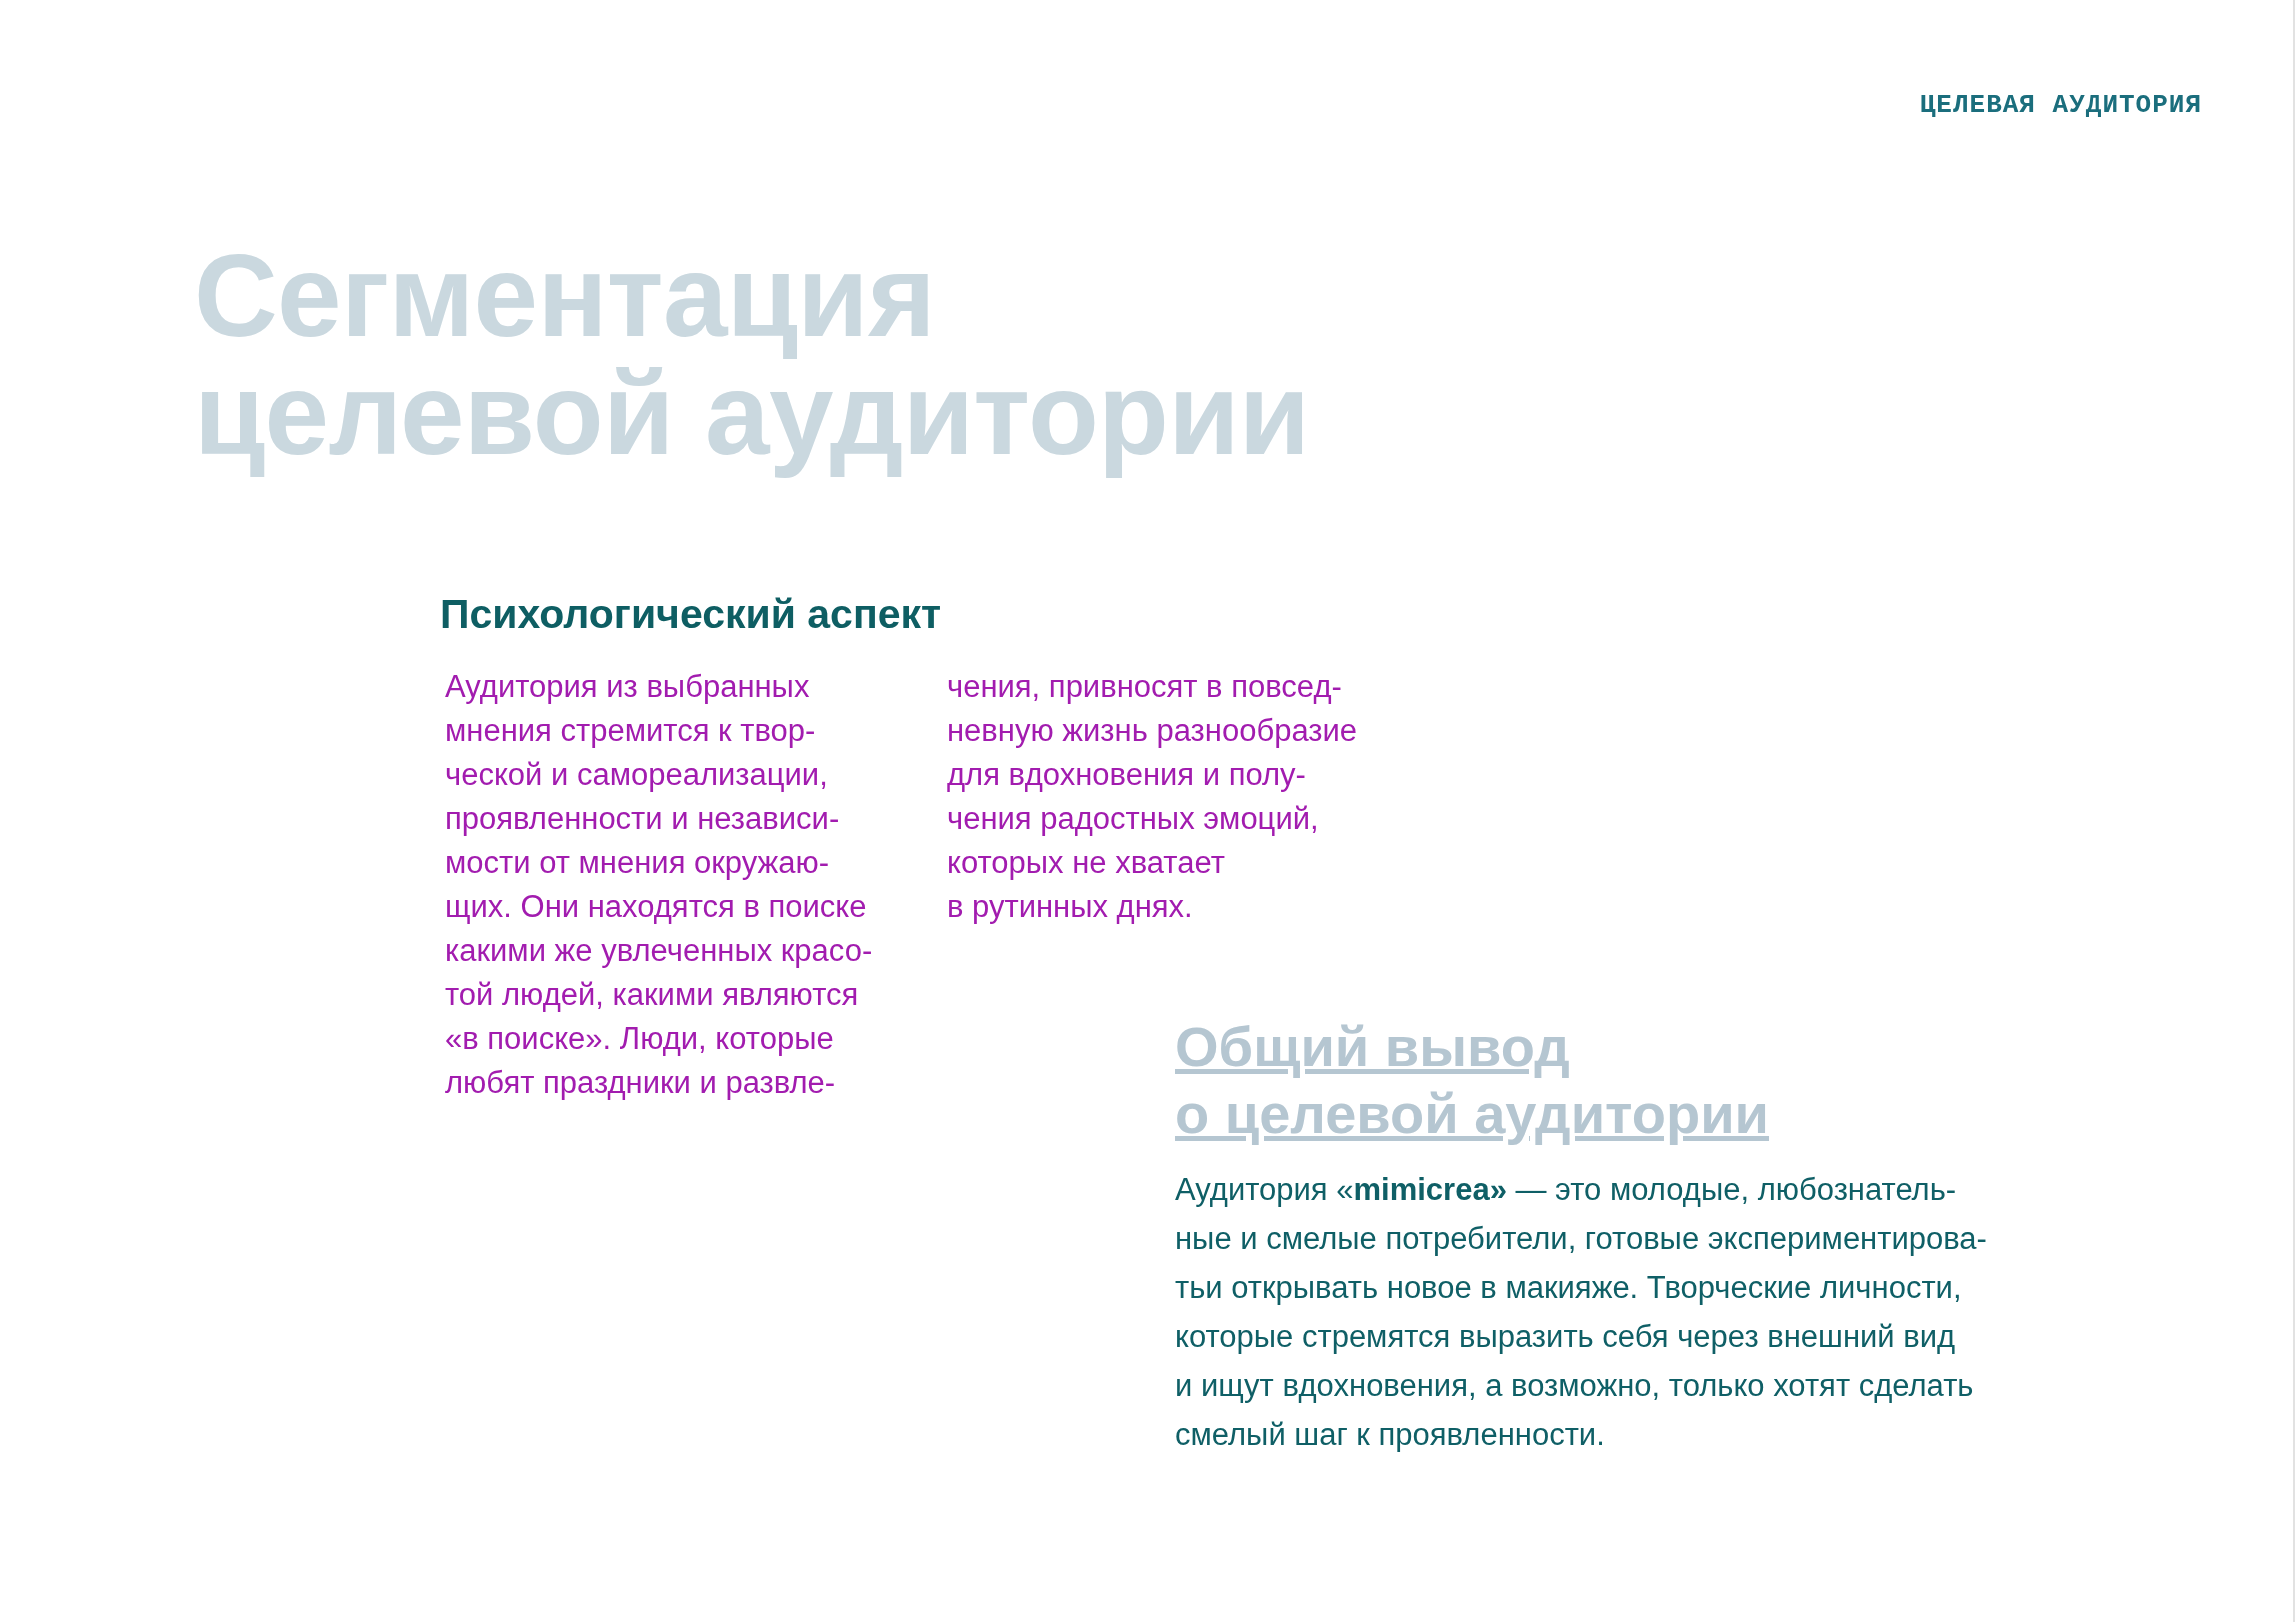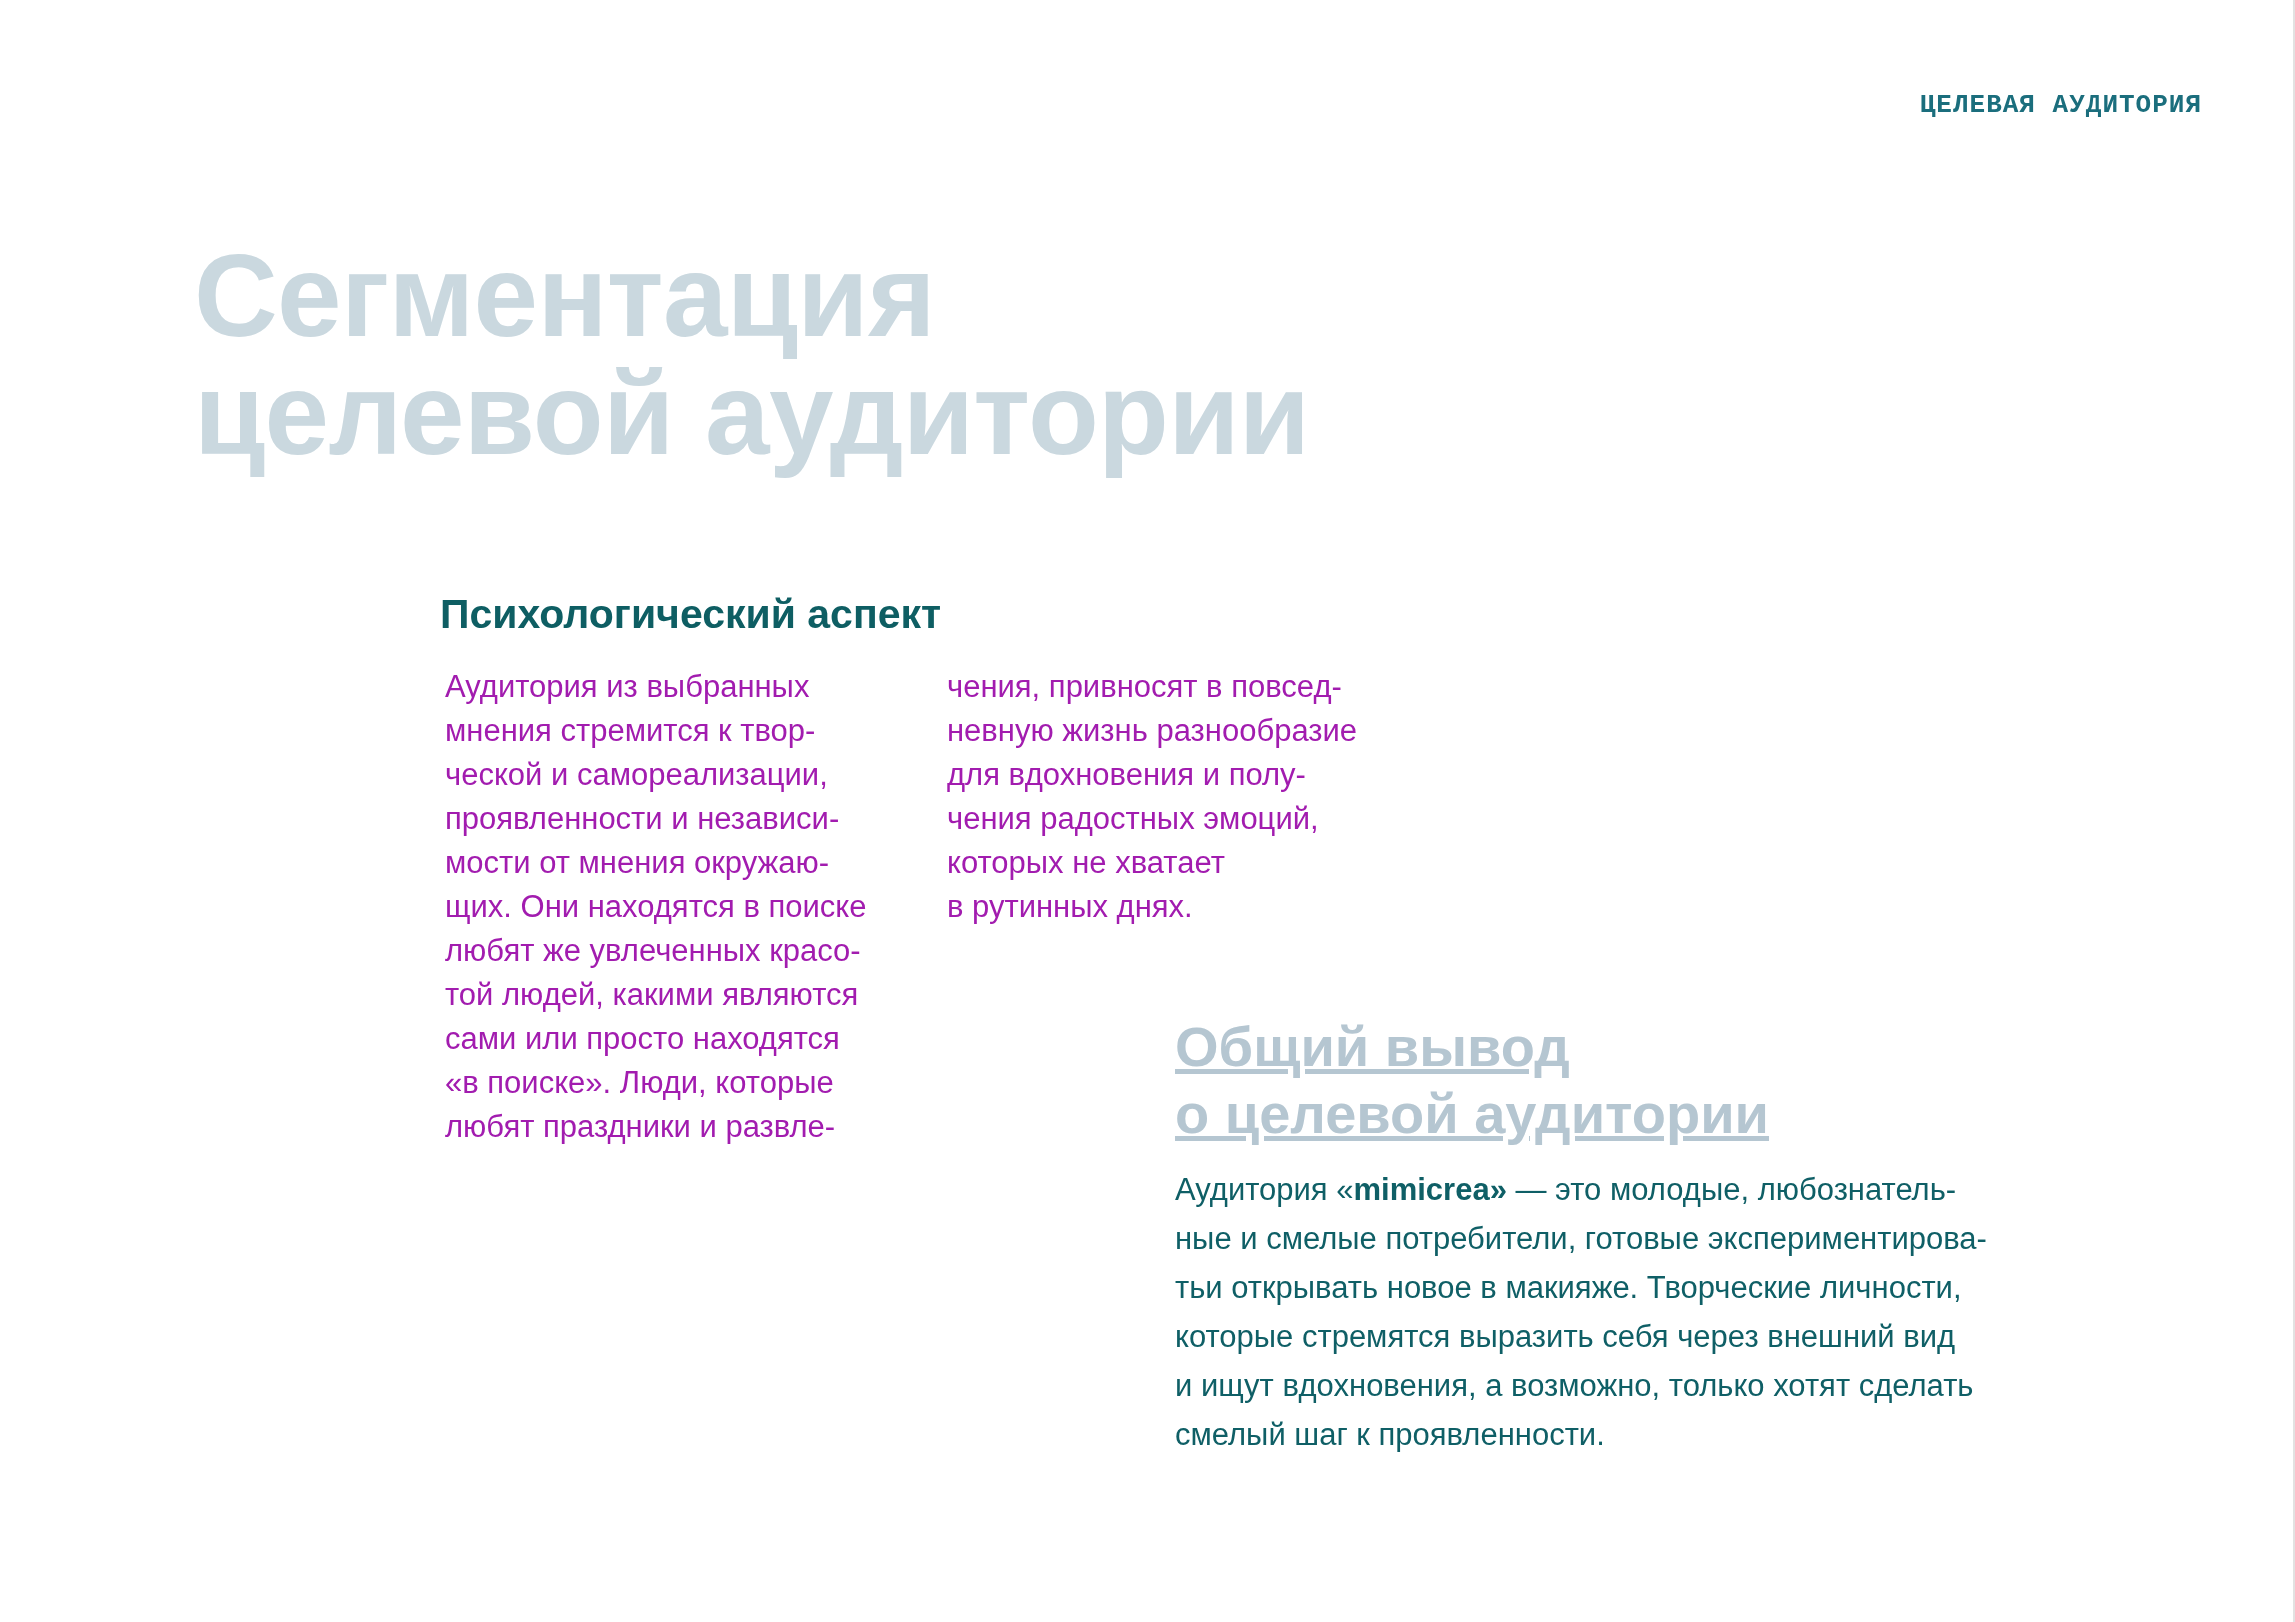--- a/index.html
+++ b/index.html
@@ -118,23 +118,22 @@
 
 <h2 class="subheading">Психологический аспект</h2>
 
 <div class="body-col col-1">
   <span>Аудитория из выбранных</span>
   <span>мнения стремится к твор-</span>
   <span>ческой и самореализации,</span>
   <span>проявленности и независи-</span>
   <span>мости от мнения окружаю-</span>
   <span>щих. Они находятся в поиске</span>
-  <span>любят же увлеченных красо-</span>
+  <span>какими же увлеченных красо-</span>
   <span>той людей, какими являются</span>
-  <span>сами или просто находятся</span>
   <span>«в поиске». Люди, которые</span>
   <span>любят праздники и развле-</span>
 </div>
 
 <div class="body-col col-2">
   <span>чения, привносят в повсед-</span>
   <span>невную жизнь разнообразие</span>
   <span>для вдохновения и полу-</span>
   <span>чения радостных эмоций,</span>
   <span>которых не хватает</span>

